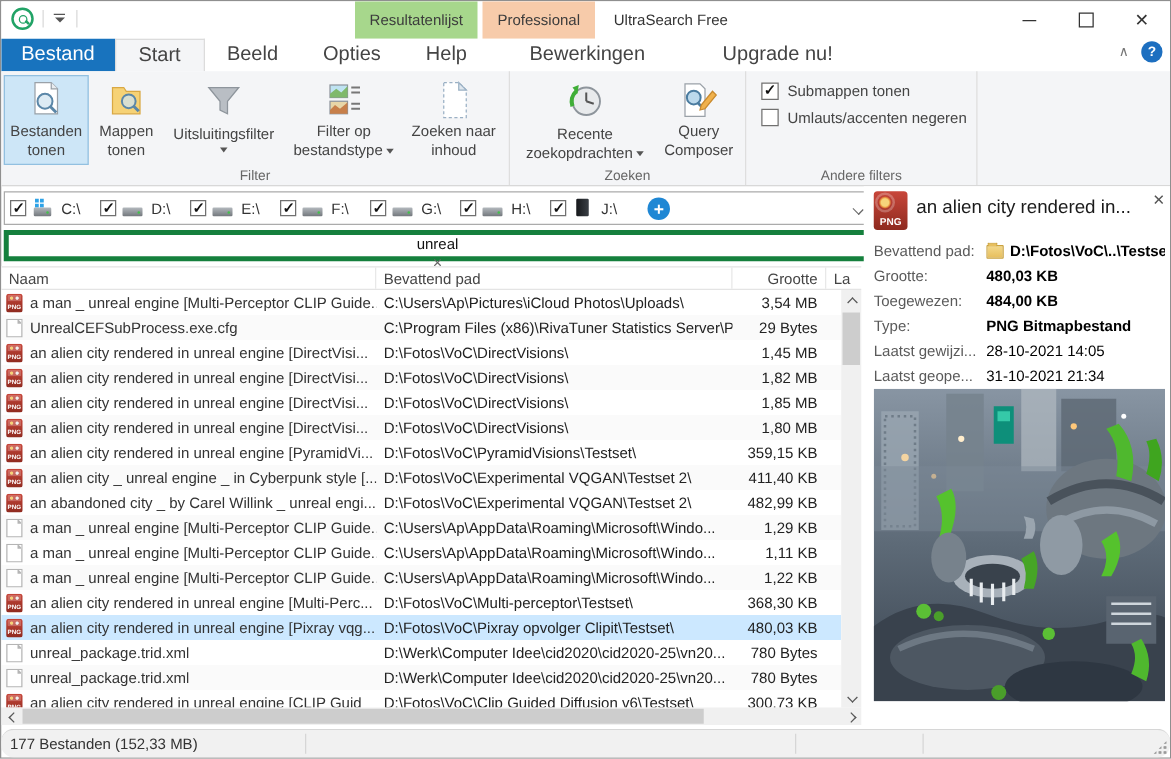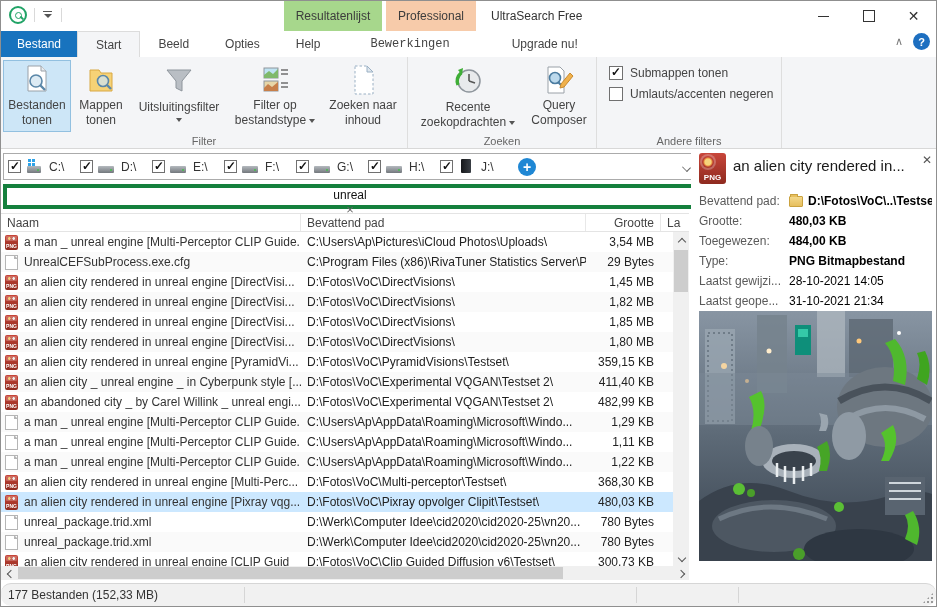--- a/index.html
+++ b/index.html
@@ -21,21 +21,21 @@
   .ctx-peach { left:385px; width:90px; background:#f7cbaa; }
   .win-title { position:absolute; left:490px; top:8px; font-size:12px; color:#333; }
   .win-controls { position:absolute; right:0; top:0; display:flex; }
   .wc { width:45px; height:30px; display:flex; align-items:center; justify-content:center; color:#333; }
   .wc-min::before { content:""; width:11px; height:1px; background:#333; }
   .wc-max::before { content:""; width:10px; height:10px; border:1px solid #333; }
   .wc-close { font-size:14px; }
 
   
   .menubar { position:absolute; left:0; top:30px; width:100%; height:26px; background:#fff; display:flex; }
-  .menu-item { padding:0 18px; display:flex; align-items:center; font-size:12px; color:#444; }
+  .menu-item { padding:0 18px; display:flex; align-items:center; font-size:16px; color:#444; }
   .menu-file { background:#1873be; color:#fff; padding:0 16px; }
   .menu-active { background:#f4f5f7; border:1px solid #dcdcdc; border-bottom:none; }
   .menubar-right { position:absolute; right:6px; top:32px; display:flex; align-items:center; gap:10px; }
   .ribbon-collapse { color:#777; font-size:11px; }
   .help-badge { width:17px; height:17px; border-radius:50%; background:#1d6fc0; color:#fff; font-size:11px; font-weight:bold; display:flex; align-items:center; justify-content:center; }
 
   
   .ribbon { position:absolute; left:0; top:56px; width:100%; height:92px; background:#f4f5f7; border-bottom:1px solid #d8d8d8; display:flex; }
   .rgroup { position:relative; height:100%; border-right:1px solid #dedede; display:flex; align-items:flex-start; padding:3px 4px 16px 4px; gap:2px; }
   .rgroup-label { position:absolute; bottom:1px; left:0; width:100%; text-align:center; font-size:11px; color:#666; }
@@ -154,21 +154,21 @@
       <div class="wc wc-close">✕</div>
     </div>
   </div>
 
   <div class="menubar">
     <div class="menu-item menu-file">Bestand</div>
     <div class="menu-item menu-active">Start</div>
     <div class="menu-item">Beeld</div>
     <div class="menu-item">Opties</div>
     <div class="menu-item">Help</div>
-    <div class="menu-item" style="margin-left:14px;font-family:Liberation Mono, monospace;">Bewerkingen</div>
+    <div class="menu-item" style="margin-left:14px;">Bewerkingen</div>
     <div class="menu-item" style="margin-left:26px;">Upgrade nu!</div>
   </div>
   <div class="menubar-right">
     <div class="ribbon-collapse">∧</div>
     <div class="help-badge">?</div>
   </div>
 
   <div class="ribbon">
     <div class="rgroup" style="padding-left:2px;">
       <div class="rbtn sel" style="width:68px;">

